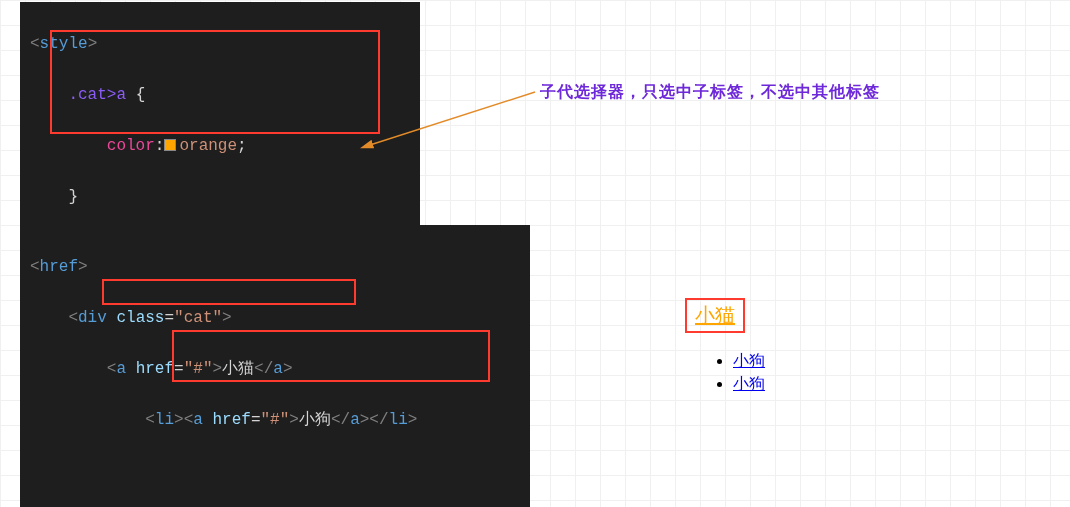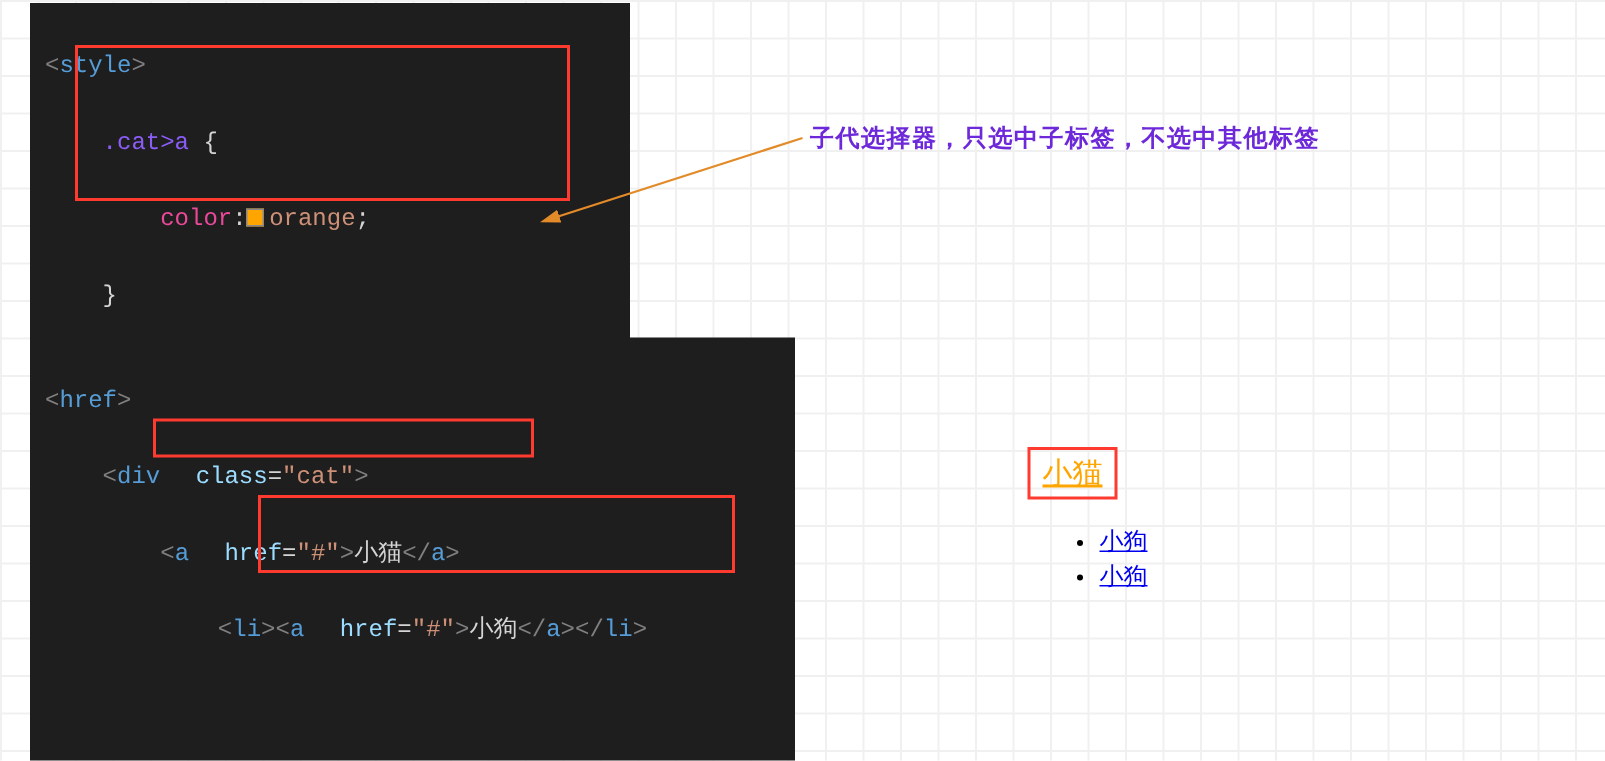--- a/index.html
+++ b/index.html
@@ -28,21 +28,21 @@
     white-space: pre;
   }
   #block1 { left: 20px; top: 2px; width: 400px; }
   #block2 { left: 20px; top: 225px; width: 510px; }
 
   .line { padding: 0 10px; position: relative; }
 
   
   .angle   { color: #808080; }
   .tag     { color: #569cd6; }
-  .attr    { color: #9cdcfe; margin-left: 14px; }
+  .attr    { color: #9cdcfe; }
   .string  { color: #ce9178; }
   .sel     { color: #8b5cf6; }
   .prop    { color: #ec4899; }
   .val     { color: #ce9178; }
   .punct   { color: #d4d4d4; }
   .brace   { color: #d4d4d4; }
   .text    { color: #d4d4d4; }
 
   .swatch {
     display: inline-block;

